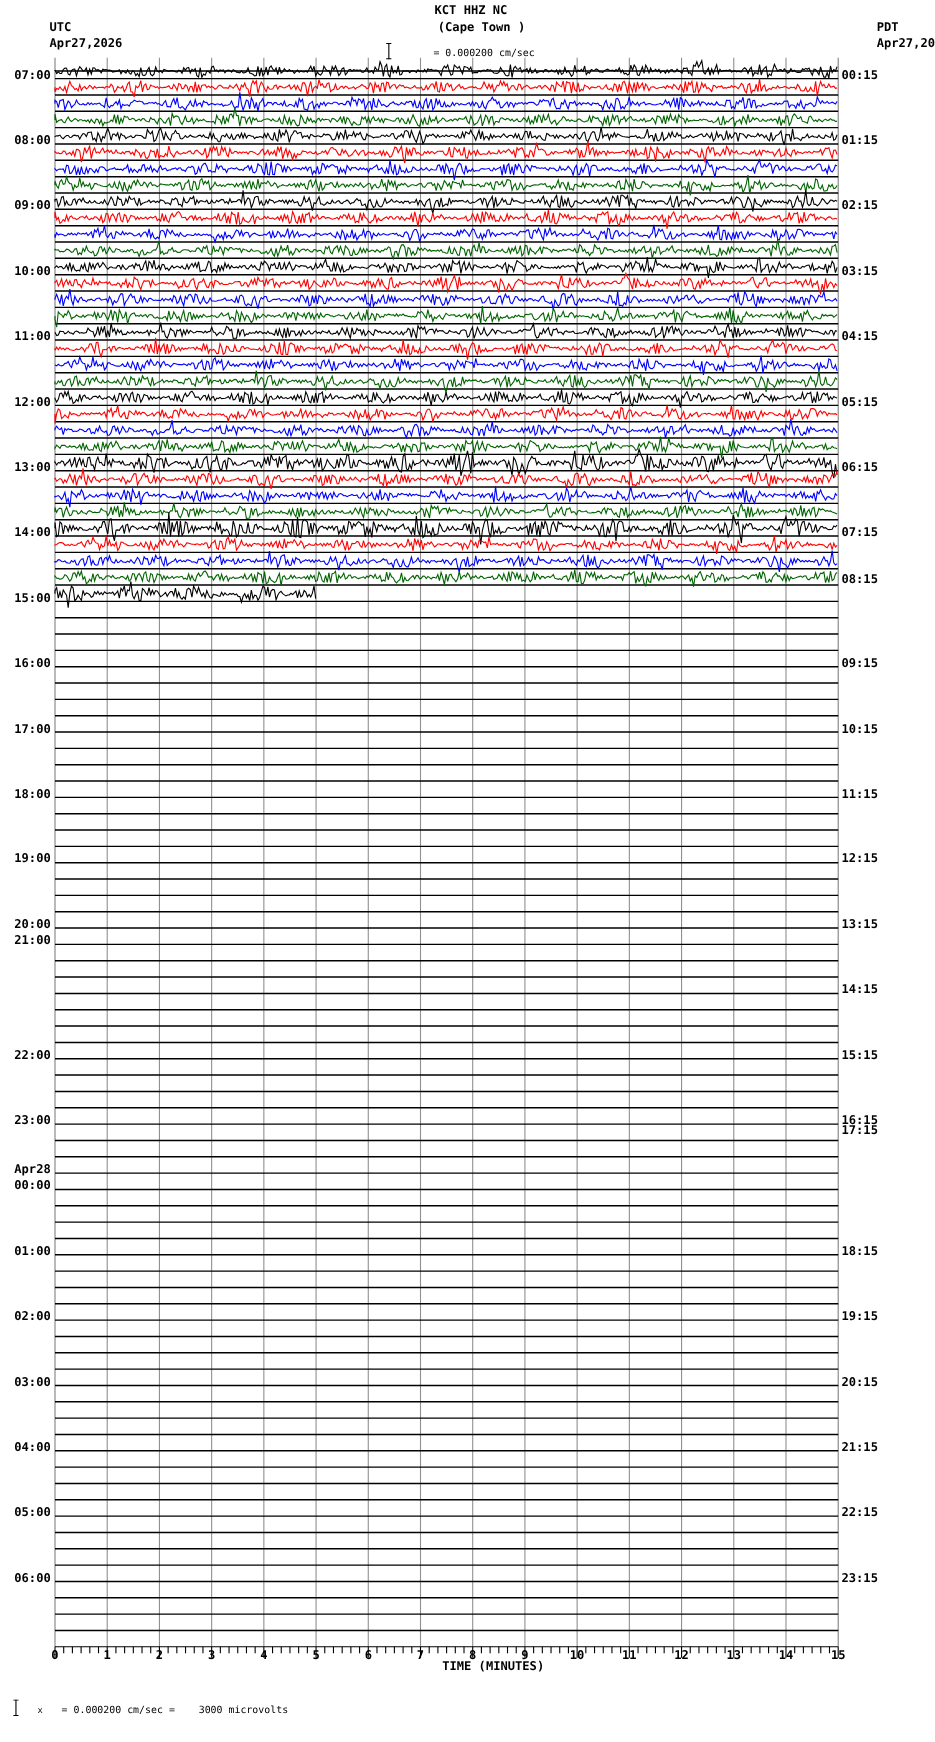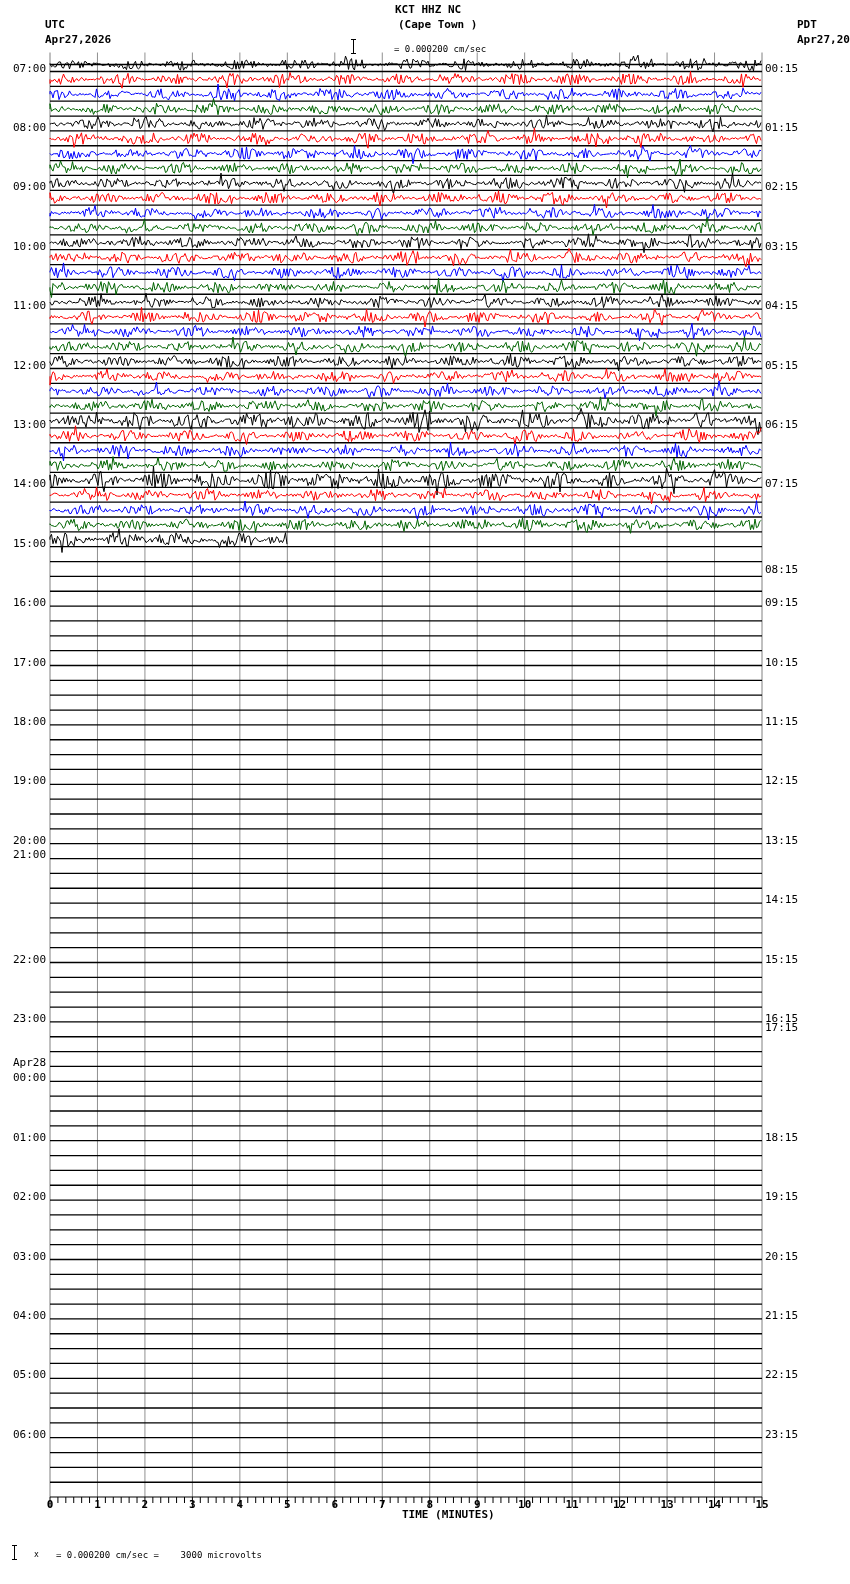--- a/index.html
+++ b/index.html
@@ -1,21 +1,21 @@
 <!DOCTYPE html>
 <html><head>
 <meta charset="utf-8">
 <style>
   html, body { margin: 0; padding: 0; background: #ffffff; }
   body { width: 850px; height: 1584px; position: relative; overflow: hidden;
          font-family: "DejaVu Sans Mono", "Liberation Mono", monospace; color: #000; }
   .txt { position: absolute; font-size: 11px; line-height: 12px; white-space: pre; font-weight: bold; padding-left: 32px; }
   .small { font-size: 9px; font-weight: normal; }
   #plot { position: absolute; left: 0; top: 0; }
-  .hour-label { position: absolute; font-size: 11px; font-weight: normal; line-height: 12px; white-space: pre; }
+  .hour-label { position: absolute; font-size: 11px; font-weight: bold; line-height: 12px; white-space: pre; }
   .tick-label { position: absolute; font-size: 11px; font-weight: bold; line-height: 12px; transform: translateX(-50%); }
 </style>
 </head>
 <body>
 
 <div class="txt" style="left:363px; top:4px;">KCT HHZ NC</div>
 <div class="txt" style="left:366px; top:19px;">(Cape Town )</div>
 <div class="txt" style="left:13px; top:19px;">UTC</div>
 <div class="txt" style="left:13px; top:34px;">Apr27,2026</div>
 <div class="txt" style="left:765px; top:19px;">PDT</div>
@@ -313,21 +313,21 @@
     <div class="hour-label" style="left: 13px; top: 1369.3px;">05:00</div>
     <div class="hour-label" style="left: 13px; top: 1428.7px;">06:00</div>
     <div class="hour-label" style="left: 765px; top: 62.5px;">00:15</div>
     <div class="hour-label" style="left: 765px; top: 121.9px;">01:15</div>
     <div class="hour-label" style="left: 765px; top: 181.3px;">02:15</div>
     <div class="hour-label" style="left: 765px; top: 240.7px;">03:15</div>
     <div class="hour-label" style="left: 765px; top: 300.1px;">04:15</div>
     <div class="hour-label" style="left: 765px; top: 359.5px;">05:15</div>
     <div class="hour-label" style="left: 765px; top: 418.9px;">06:15</div>
     <div class="hour-label" style="left: 765px; top: 478.3px;">07:15</div>
-    <div class="hour-label" style="left: 765px; top: 564px;">08:15</div>
+    <div class="hour-label" style="left: 765px; top: 521px;">08:15</div>
     <div class="hour-label" style="left: 765px; top: 597.1px;">09:15</div>
     <div class="hour-label" style="left: 765px; top: 656.5px;">10:15</div>
     <div class="hour-label" style="left: 765px; top: 715.9px;">11:15</div>
     <div class="hour-label" style="left: 765px; top: 775.3px;">12:15</div>
     <div class="hour-label" style="left: 765px; top: 834.7px;">13:15</div>
     <div class="hour-label" style="left: 765px; top: 894.1px;">14:15</div>
     <div class="hour-label" style="left: 765px; top: 953.5px;">15:15</div>
     <div class="hour-label" style="left: 765px; top: 1012.9px;">16:15</div>
     <div class="hour-label" style="left: 765px; top: 1022px;">17:15</div>
     <div class="hour-label" style="left: 765px; top: 1131.7px;">18:15</div>

